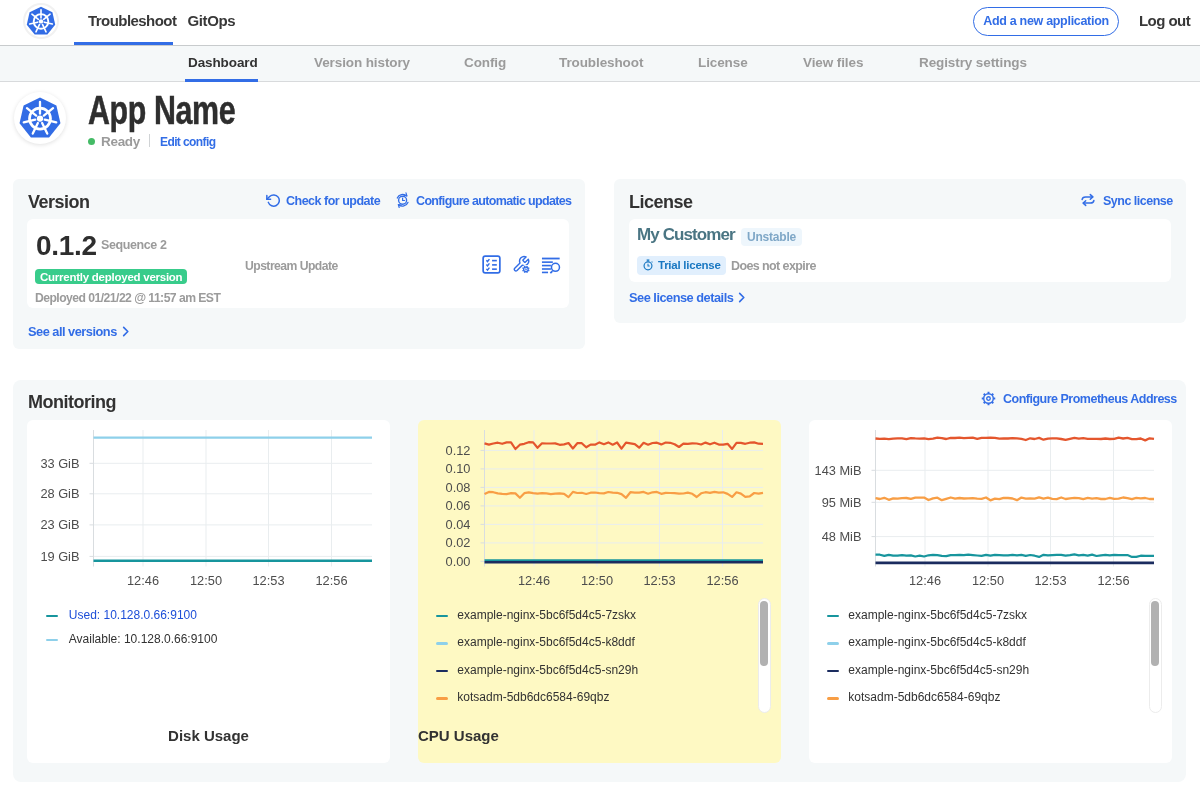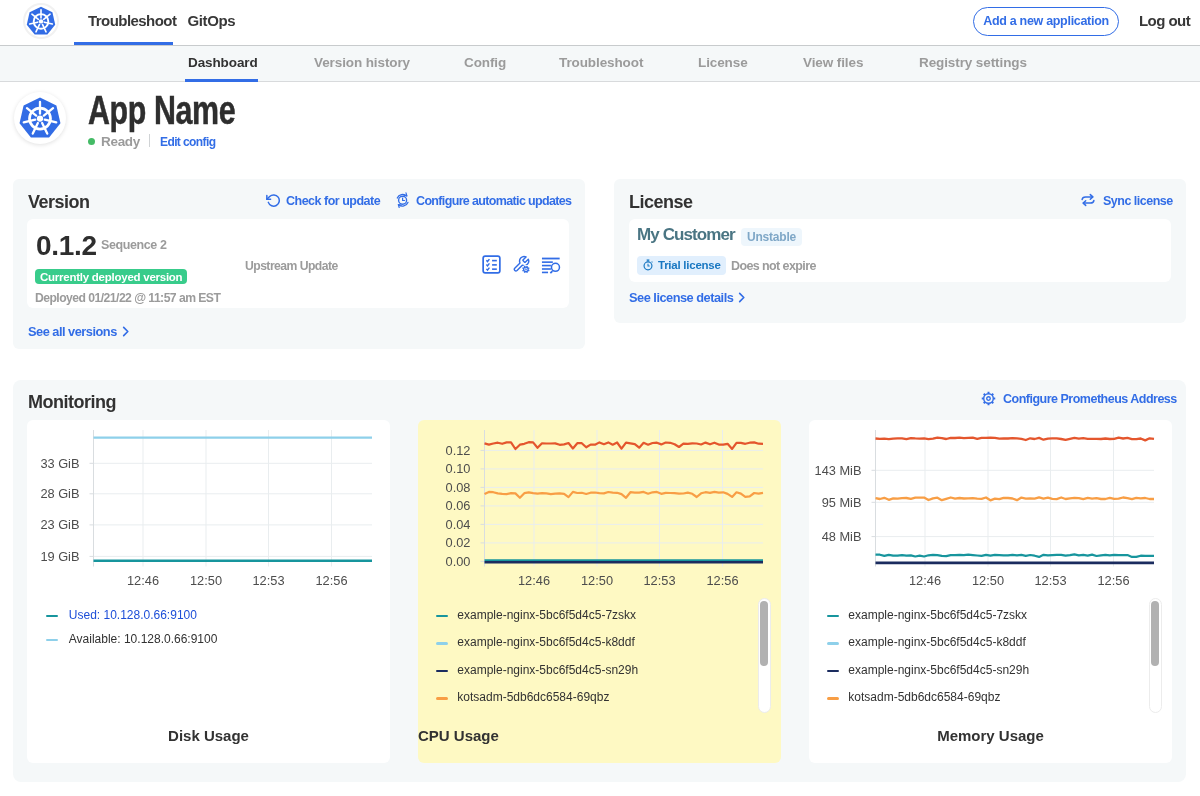--- a/index.html
+++ b/index.html
@@ -263,14 +263,13 @@
     <div style="position:absolute;left:17.9px;top:194.9px;width:12px;height:2.6px;border-radius:2px;background:#17959d"></div>
     <div style="position:absolute;left:39.3px;top:187.9px;font-size:12px;color:#323232">example-nginx-5bc6f5d4c5-7zskx</div>
     <div style="position:absolute;left:17.9px;top:222.25px;width:12px;height:2.6px;border-radius:2px;background:#8ed0ea"></div>
     <div style="position:absolute;left:39.3px;top:215.25px;font-size:12px;color:#323232">example-nginx-5bc6f5d4c5-k8ddf</div>
     <div style="position:absolute;left:17.9px;top:249.60000000000002px;width:12px;height:2.6px;border-radius:2px;background:#1b2c5f"></div>
     <div style="position:absolute;left:39.3px;top:242.60000000000002px;font-size:12px;color:#323232">example-nginx-5bc6f5d4c5-sn29h</div>
     <div style="position:absolute;left:17.9px;top:276.95000000000005px;width:12px;height:2.6px;border-radius:2px;background:#f89e45"></div>
     <div style="position:absolute;left:39.3px;top:269.95000000000005px;font-size:12px;color:#323232">kotsadm-5db6dc6584-69qbz</div>
     <div style="position:absolute;left:339.5px;top:178px;width:13px;height:115px;background:#fff;border:1px solid #ececec;border-radius:7px"></div>
     <div style="position:absolute;left:342px;top:181px;width:8px;height:65px;background:#b1b1b1;border-radius:4px"></div>
-    <div style="position:absolute;left:0;top:307px;width:363px;text-align:center;font-size:15px;font-weight:bold;color:#323232">Memory Usage</div>
   </div>
 
 </body></html>

